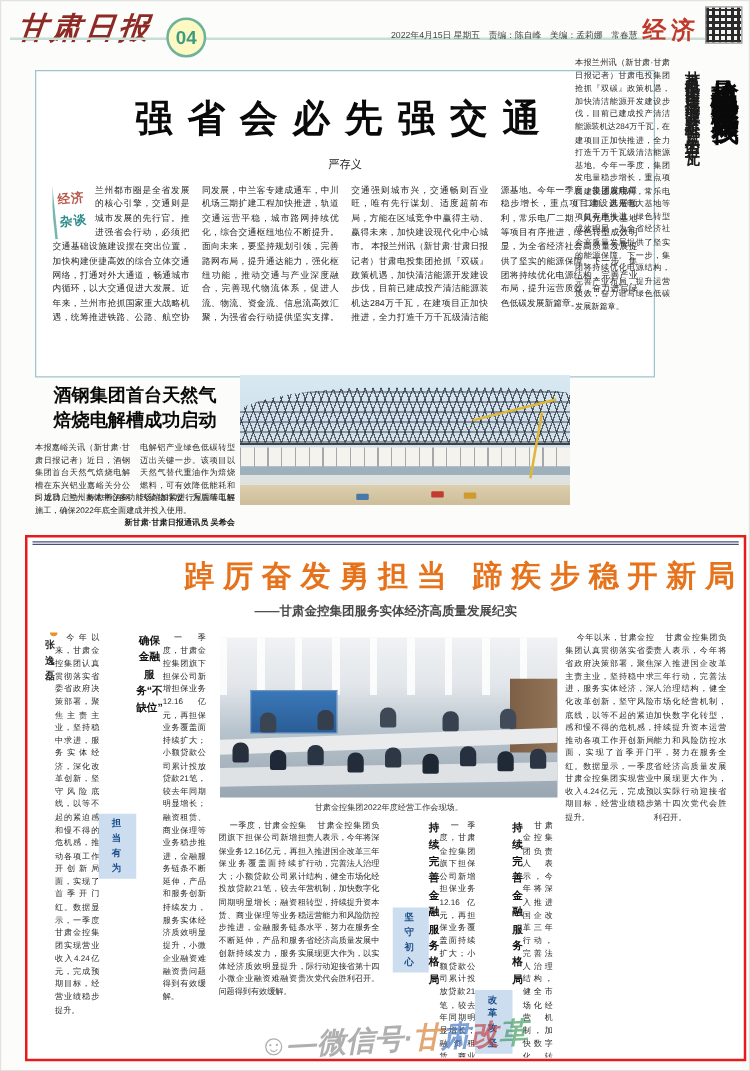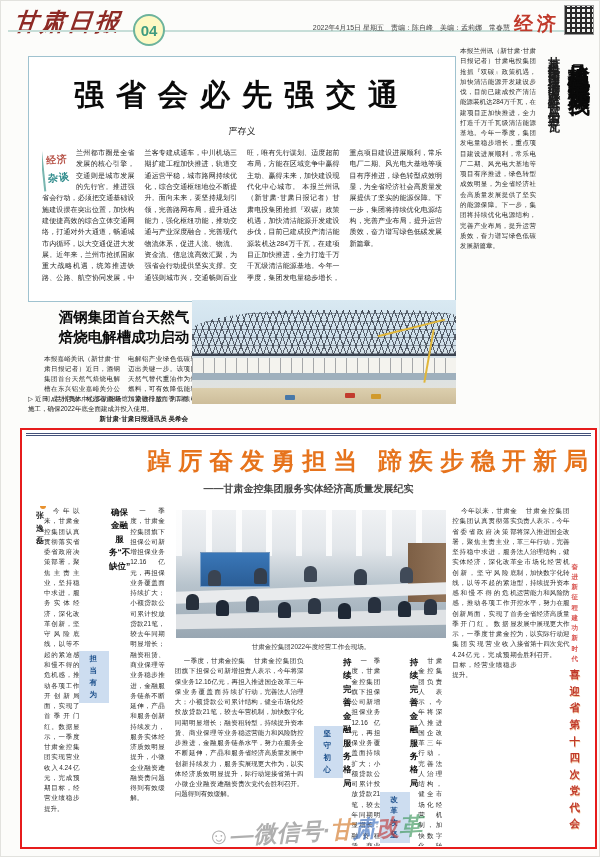--- a/index.html
+++ b/index.html
@@ -17,35 +17,35 @@
                  background:#fef9c3; border:2px solid #6db39c; display:flex; align-items:center; justify-content:center;
                  font-size:15px; font-weight:bold; color:#3f9b7f; }
   .dateline { position:absolute; left:300px; top:23px; width:210px; font-size:7px; color:#444; text-align:right; }
   .section-label { position:absolute; left:514px; top:11px; font-size:19px; font-weight:bold;
                    color:#c0392b; letter-spacing:4px; font-family:"DejaVu Serif",serif; }
   .qr { position:absolute; left:564px; top:5px; width:30px; height:30px; background:
         repeating-linear-gradient(0deg,#2b2b2b 0 2px,transparent 2px 5px),
         repeating-linear-gradient(90deg,#2b2b2b 0 2px,#f4f4f2 2px 5px); border:1px solid #999; }
 
   
-  .lead-box { position:absolute; left:28px; top:56px; width:428px; height:246px;
+  .lead-box { position:absolute; left:28px; top:56px; width:496px; height:246px;
               border:1px solid #9fc2cf; background:#fff; overflow:hidden; }
   .lead-title { margin-top:18px; text-align:center; font-size:30px; font-weight:900; color:#0a0a0a;
                 letter-spacing:12px; font-family:"DejaVu Sans",sans-serif; }
   .lead-author { margin-top:9px; text-align:center; font-size:9px; color:#222; }
   .lead-body { margin:9px 13px 0; height:158px; overflow:hidden; column-count:4; column-gap:10px;
                font-size:7px; line-height:1.62; text-align:justify; color:#262626; }
   .col-badge { float:left; width:30px; height:42px; margin:1px 4px 2px 0; transform:rotate(-6deg);
                display:flex; flex-direction:column; align-items:center; justify-content:center; gap:1px;
                border-left:2px solid #79b6b0; }
   .col-badge .t1 { font-size:10px; font-weight:bold; color:#b8554a; letter-spacing:1px; }
   .col-badge .t2 { font-size:10px; font-weight:bold; color:#2e8b8b; letter-spacing:1px; }
 
   
-  .gas { position:absolute; left:44px; top:308px; width:160px; }
+  .gas { position:absolute; left:28px; top:308px; width:160px; }
   .gas-title { text-align:center; font-size:14.5px; font-weight:900; color:#0a0a0a; line-height:1.35; }
   .gas-body { margin-top:7px; height:56px; overflow:hidden; column-count:2; column-gap:8px;
               font-size:6.5px; line-height:1.55; text-align:justify; color:#2a2a2a; }
   .photo-caption { position:absolute; left:28px; top:394px; width:160px; font-size:6.5px; line-height:1.55;
                    text-align:justify; color:#222; }
   .photo-caption .credit { display:block; text-align:right; font-weight:bold; }
 
   
   .c-photo { position:absolute; left:192px; top:300px; width:264px; height:104px; overflow:hidden;
              background:linear-gradient(#d9e9f2 0%,#cfe0ec 35%,#e6e3db 100%); }
@@ -206,24 +206,20 @@
         <div class="subhead">持续完善金融服务格局</div>
         <p>一季度，甘肃金控集团旗下担保公司新增担保业务12.16亿元，再担保业务覆盖面持续扩大；小额贷款公司累计投放贷款21笔，较去年同期明显增长；融资租赁、商业保理等业务稳步推进，金融服务链条不断延伸，产品和服务创新持续发力，服务实体经济质效明显提升，小微企业融资难融资贵问题得到有效缓解。</p>
         <div class="badge push-bottom">改革攻坚</div>
         <div class="subhead">持续完善金融服务格局</div>
         <p>甘肃金控集团负责人表示，今年将深入推进国企改革三年行动，完善法人治理结构，健全市场化经营机制，加快数字化转型，持续提升资本运营能力和风险防控水平，努力在服务全省经济高质量发展中展现更大作为，以实际行动迎接省第十四次党代会胜利召开。</p>
       </div>
 
       <div class="fcol">
         <p>今年以来，甘肃金控集团认真贯彻落实省委省政府决策部署，聚焦主责主业，坚持稳中求进，服务实体经济，深化改革创新，坚守风险底线，以等不起的紧迫感和慢不得的危机感，推动各项工作开创新局面，实现了首季开门红。数据显示，一季度甘肃金控集团实现营业收入4.24亿元，完成预期目标，经营业绩稳步提升。</p>
         <p>甘肃金控集团负责人表示，今年将深入推进国企改革三年行动，完善法人治理结构，健全市场化经营机制，加快数字化转型，持续提升资本运营能力和风险防控水平，努力在服务全省经济高质量发展中展现更大作为，以实际行动迎接省第十四次党代会胜利召开。</p>
-        <div class="emblem">
-          <div class="l1">奋进新征程 建功新时代</div>
-          <div class="l2">喜迎省第十四次党代会</div>
-        </div>
       </div>
 
       <div class="m-photo">
         <div class="m-lights"></div>
         <div class="m-screen"></div>
         <div class="m-wood"></div>
         <div class="m-table1"></div>
         <div class="m-table2"></div>
         <div class="m-crowd"></div>
       </div>

